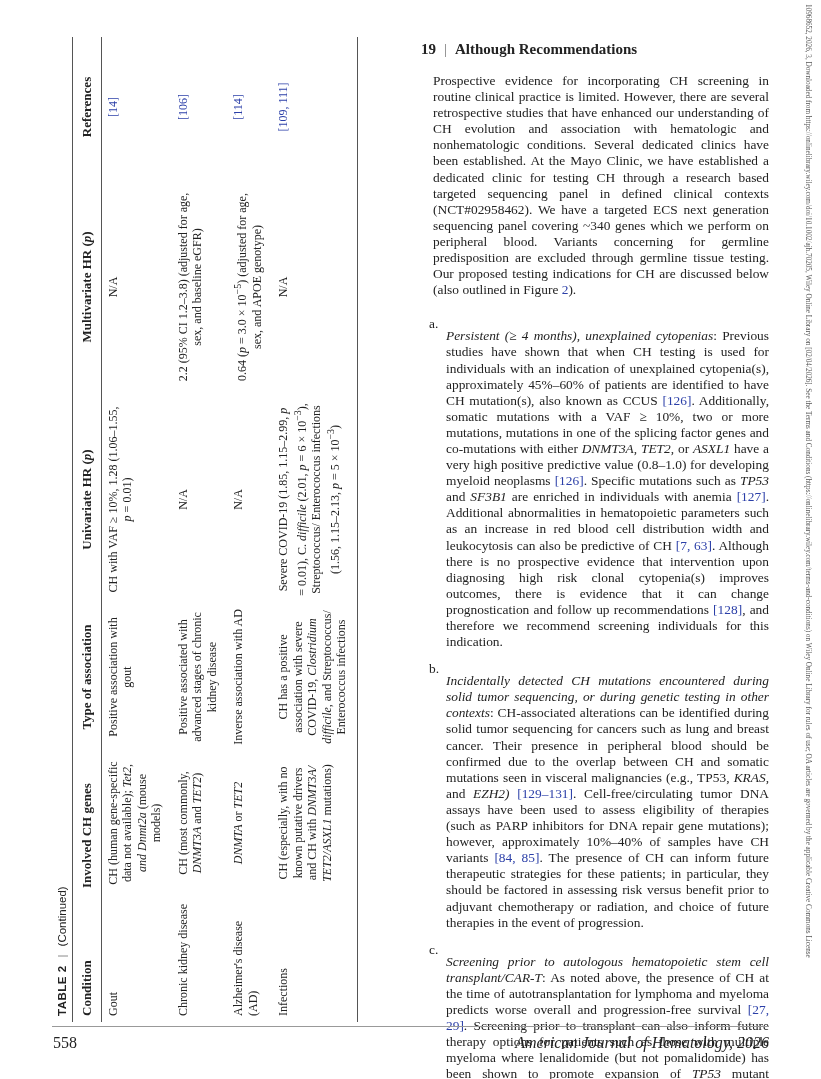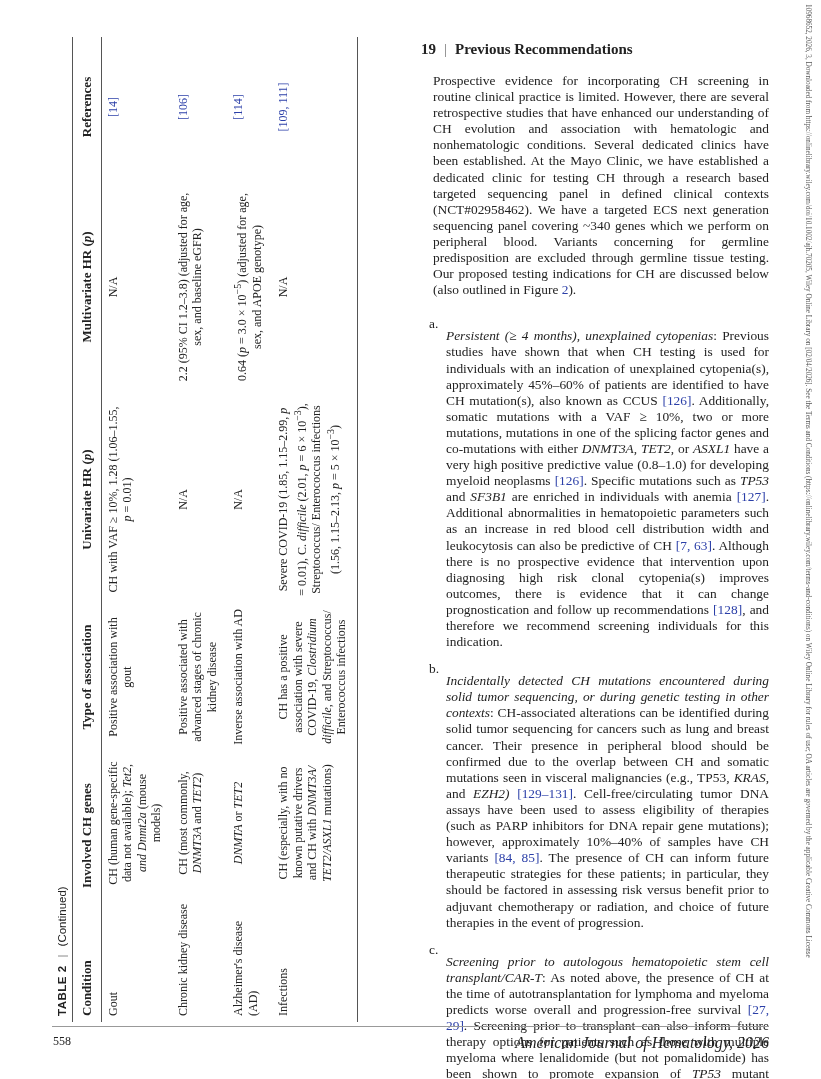--- a/index.html
+++ b/index.html
@@ -59,21 +59,21 @@
   .li { display: flex; margin: 0 0 11px 0; }
   .li .mk { width: 17px; flex: 0 0 17px; padding-left: 8px; }
   .li .tx { flex: 1; margin-top: 12px; }
 
   
   .footer-rule {
     position: absolute; left: 52px; top: 1026px; width: 717px; height: 0;
     border-top: 1px solid #999;
   }
   .page-num {
-    position: absolute; left: 53px; top: 1034px; font-size: 12px;
+    position: absolute; left: 53px; top: 1034px; font-size: 16px;
   }
   .journal {
     position: absolute; right: 52px; top: 1034px; font-size: 16px; font-style: italic;
   }
 
   
   .side-notice {
     position: absolute; left: 812px; top: 4px;
     transform-origin: 0 0; transform: rotate(90deg);
     white-space: nowrap; font-size: 7.2px; color: #555;
@@ -142,21 +142,21 @@
         <td class="c"><span>Severe COVID-19 (1.85, 1.15–2.99, </span><i>p</i><span> = 0.01), C. </span><i>difficile</i><span> (2.01, </span><i>p</i><span> = 6 × 10</span><sup>−3</sup><span>), Streptococcus/ Enterococcus infections (1.56, 1.15–2.13, </span><i>p</i><span> = 5 × 10</span><sup>−3</sup><span>)</span></td>
         <td class="c">N/A</td>
         <td class="c"><span class="link">[109, 111]</span></td>
       </tr>
     </tbody>
   </table>
 </div>
 
 <div class="rightcol">
   <div class="sec-head">
-    <span class="num">19</span><span class="bar">|</span><span>Previous Recommendations</span>
+    <span class="num">19</span><span class="bar">|</span><span>Although Recommendations</span>
   </div>
   <p class="para"><span>Prospective evidence for incorporating CH screening in routine clinical practice is limited. However, there are several retrospective studies that have enhanced our understanding of CH evolution and association with hematologic and nonhematologic conditions. Several dedicated clinics have been established. At the Mayo Clinic, we have established a dedicated clinic for testing CH through a research based targeted sequencing panel in defined clinical contexts (NCT#02958462). We have a targeted ECS next generation sequencing panel covering ~340 genes which we perform on peripheral blood. Variants concerning for germline predisposition are excluded through germline tissue testing. Our proposed testing indications for CH are discussed below (also outlined in Figure </span><span class="link">2</span><span>).</span></p>
 
   <div class="li">
     <span class="mk">a.</span>
     <span class="tx"><i>Persistent (≥ 4 months), unexplained cytopenias</i><span>: Previous studies have shown that when CH testing is used for individuals with an indication of unexplained cytopenia(s), approximately 45%–60% of patients are identified to have CH mutation(s), also known as CCUS </span><span class="link">[126]</span><span>. Additionally, somatic mutations with a VAF ≥ 10%, two or more mutations, mutations in one of the splicing factor genes and co-mutations with either </span><i>DNMT3A</i><span>, </span><i>TET2</i><span>, or </span><i>ASXL1</i><span> have a very high positive predictive value (0.8–1.0) for developing myeloid neoplasms </span><span class="link">[126]</span><span>. Specific mutations such as </span><i>TP53</i><span> and </span><i>SF3B1</i><span> are enriched in individuals with anemia </span><span class="link">[127]</span><span>. Additional abnormalities in hematopoietic parameters such as an increase in red blood cell distribution width and leukocytosis can also be predictive of CH </span><span class="link">[7, 63]</span><span>. Although there is no prospective evidence that intervention upon diagnosing high risk clonal cytopenia(s) improves outcomes, there is evidence that it can change prognostication and follow up recommendations </span><span class="link">[128]</span><span>, and therefore we recommend screening individuals for this indication.</span></span>
   </div>
 
   <div class="li">
     <span class="mk">b.</span>

